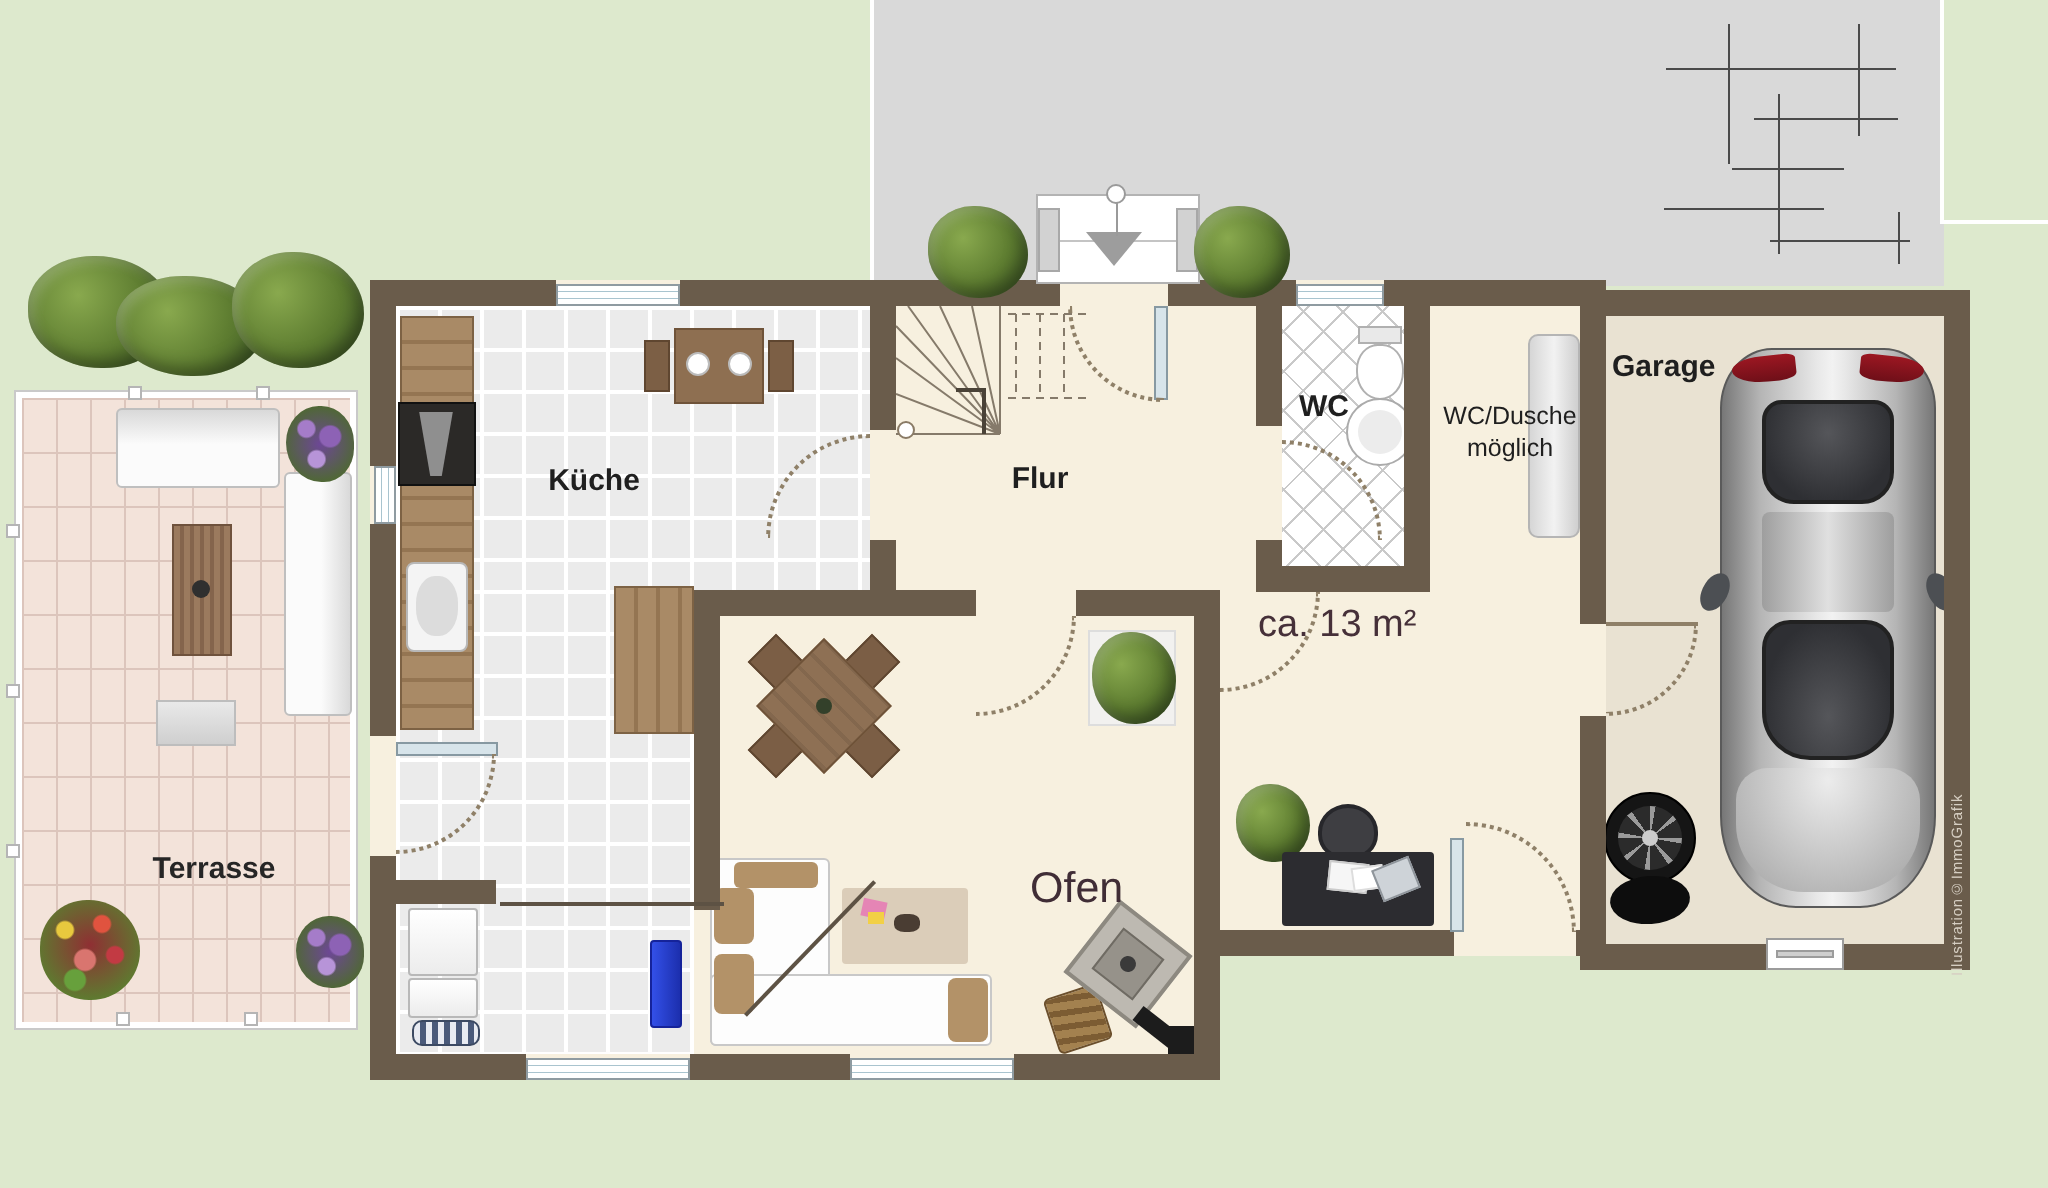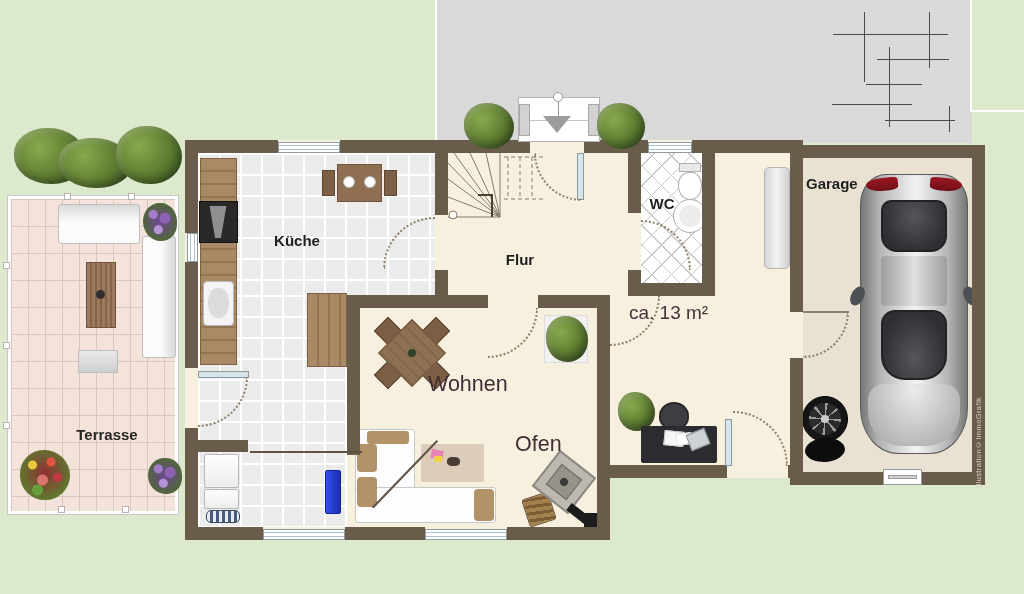--- a/index.html
+++ b/index.html
@@ -233,25 +233,28 @@
   <div class="a" style="left:553px;top:92px;width:10px;height:10px;background:#fff;border:1.5px solid #9a9a9a;border-radius:50%;"></div>
   <div class="a" style="left:558px;top:101px;width:1px;height:17px;background:#9a9a9a;"></div>
 
   <div class="a bush" style="left:14px;top:128px;width:72px;height:56px;"></div>
   <div class="a bush" style="left:58px;top:138px;width:74px;height:50px;"></div>
   <div class="a bush" style="left:116px;top:126px;width:66px;height:58px;"></div>
   <div class="a bush" style="left:464px;top:103px;width:50px;height:46px;"></div>
   <div class="a bush" style="left:597px;top:103px;width:48px;height:46px;"></div>
 
   <div class="a lbl" style="left:227px;top:232px;width:140px;font-size:15px;text-align:center;">Küche</div>
-  <div class="a lbl" style="left:460px;top:231px;width:120px;font-size:15px;margin-top:20px;">Flur</div>
+  <div class="a lbl" style="left:460px;top:231px;width:120px;font-size:15px;">Flur</div>
   <div class="a lbl" style="left:638px;top:195px;width:48px;font-size:15px;">WC</div>
+  <div class="a" style="left:712px;top:200px;width:86px;text-align:center;font-size:12.5px;line-height:1.3;color:#1f1f1f;">
+    <div>WC/Dusche</div>
+    <div>möglich</div>
+  </div>
   <div class="a lbl-accent" style="left:629px;top:302px;width:120px;font-size:19px;color:#463039;">ca. 13 m²</div>
   <div class="a lbl-accent" style="left:428px;top:372px;width:170px;font-size:21.5px;line-height:1.12;">
-    <div>Wohnen</div>
   </div>
   <div class="a lbl-accent" style="left:515px;top:432px;width:90px;font-size:21.5px;">Ofen</div>
   <div class="a lbl" style="left:208px;top:470px;width:145px;font-size:16px;line-height:1.25;">
   </div>
   <div class="a lbl" style="left:806px;top:175px;width:80px;font-size:15px;text-align:left;">Garage</div>
   <div class="a lbl" style="left:47px;top:426px;width:120px;font-size:15px;color:#262626;">Terrasse</div>
 
   <div class="a" style="left:974px;top:376px;width:12px;height:112px;writing-mode:vertical-rl;transform:rotate(180deg);font-size:7.5px;color:#d6cec2;letter-spacing:.4px;">Illustration©ImmoGrafik</div>
 
 </div>

